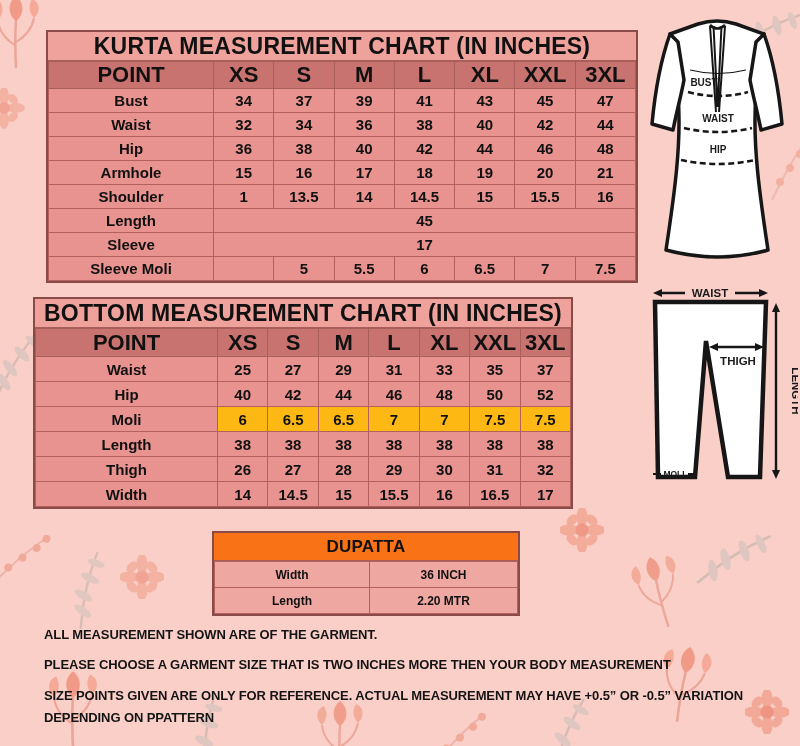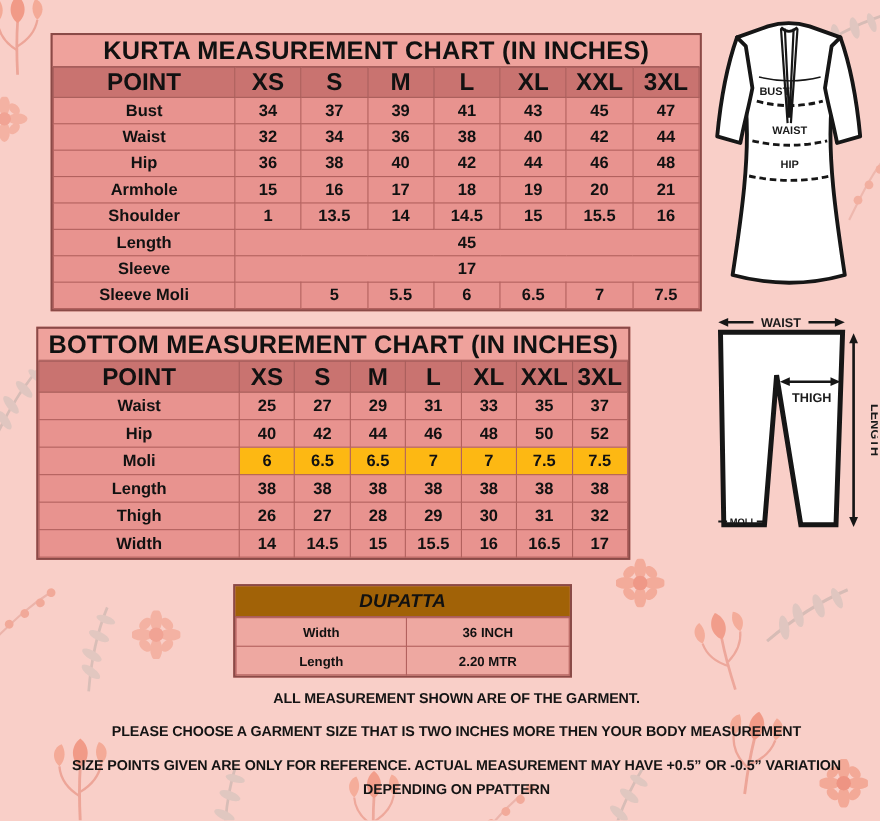--- a/index.html
+++ b/index.html
@@ -31,29 +31,29 @@
   .chart.kurta .chart-title{height:28px;}
   .chart.kurta th{height:26px;}
   .chart.kurta td{height:23px;}
 
   .chart.bottom{left:33px;top:297px;width:540px;}
   .chart.bottom .chart-title{height:28px;}
   .chart.bottom th{height:27px;}
   .chart.bottom td{height:24px;}
 
   .chart.dupatta{left:212px;top:531px;width:308px;}
-  .chart.dupatta .chart-title{height:27px;background:#a16207;font-size:17px;font-style:italic;}
+  .chart.dupatta .chart-title{height:27px;background:#f97316;font-size:17px;}
   .chart.dupatta td{height:25px;font-size:12px;background:#eea8a1;}
 
   
   .diagram{position:absolute;}
   .diagram text{font-family:"Liberation Sans",sans-serif;font-weight:bold;fill:#1b1b1b;}
 
   
-  .notes{position:absolute;left:44px;top:624px;width:742px;text-align:center;}
+  .notes{position:absolute;left:44px;top:624px;width:742px;}
   .notes p{
     margin:0 0 8px 0;font-weight:bold;font-size:13px;line-height:1.72;
     letter-spacing:-0.1px;color:#141414;
   }
 </style>
 </head>
 <body>
 
 <div id="canvas">
 

